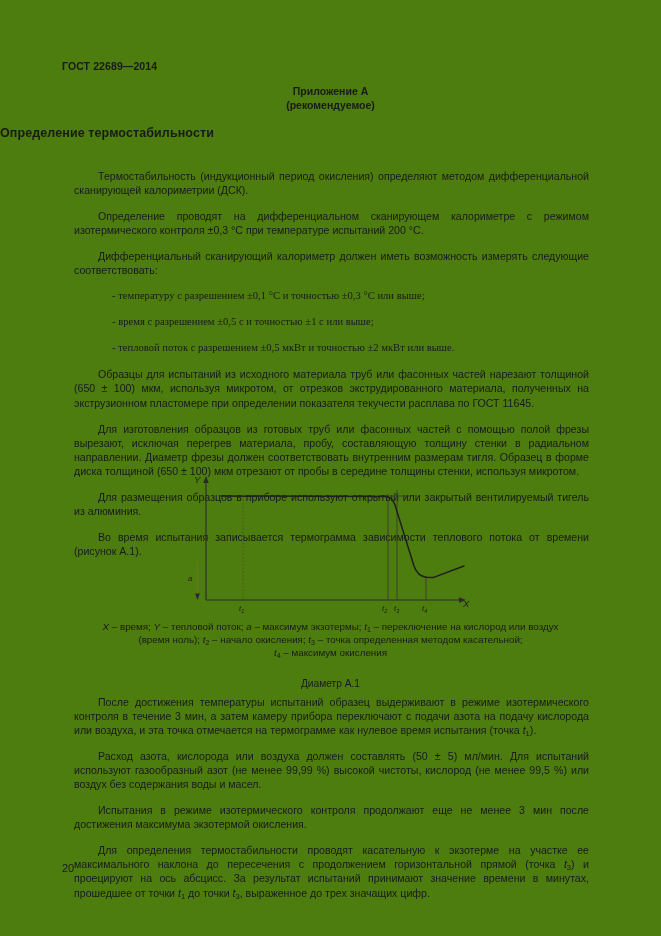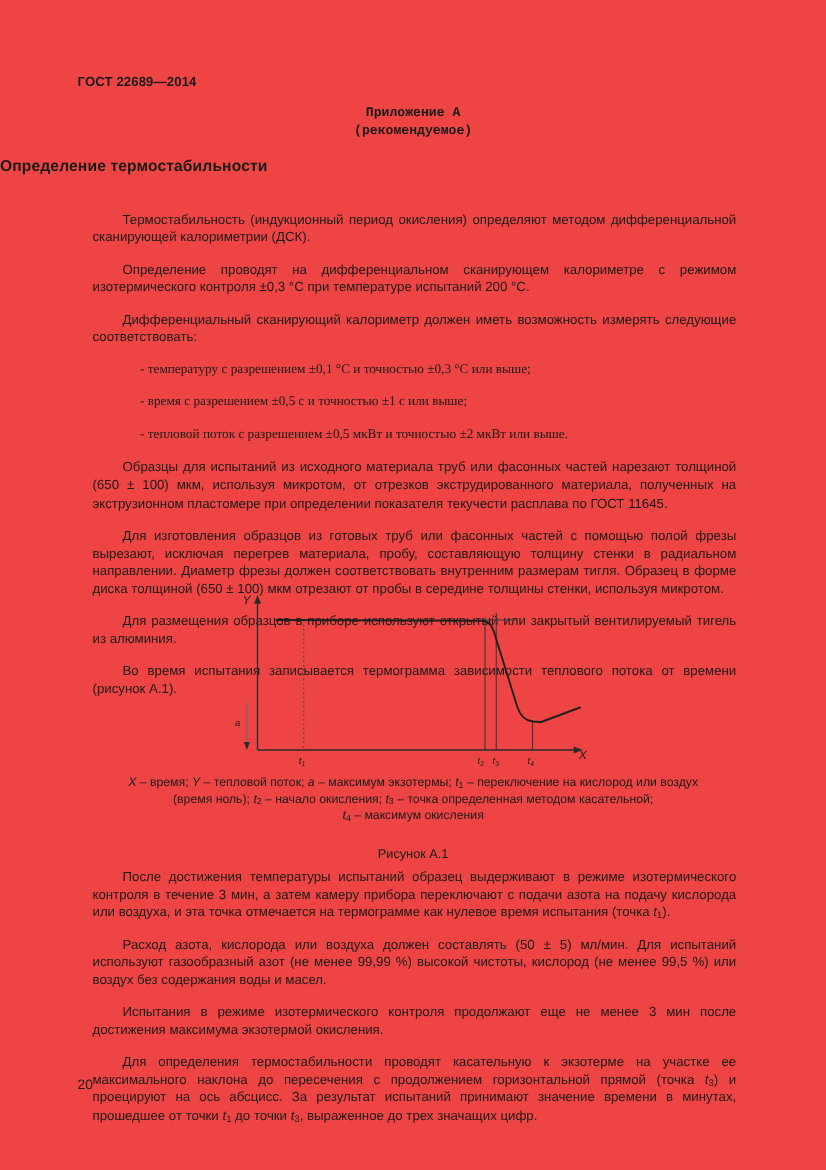--- a/index.html
+++ b/index.html
@@ -8,21 +8,21 @@
     background: #ffffff;
   }
   body {
     font-family: "Liberation Sans", sans-serif;
     color: #1a1a1a;
   }
   .page {
     position: relative;
     width: 661px;
     height: 936px;
-    background: #ef4444;
+    background: #4d7c0f;
     overflow: hidden;
     box-sizing: border-box;
   }
 
   
   .running-head {
     position: absolute;
     left: 62px;
     top: 60px;
     font-size: 10.5px;
@@ -31,21 +31,20 @@
     white-space: nowrap;
   }
 
   
   .annex-block {
     position: absolute;
     left: 0;
     right: 0;
     top: 84px;
     text-align: center;
-    font-family: Liberation Mono, monospace;
   }
   .annex-title {
     font-size: 10.5px;
     font-weight: bold;
     line-height: 14px;
   }
   .annex-sub {
     font-size: 10.5px;
     font-weight: bold;
     line-height: 14px;
@@ -186,21 +185,21 @@
       <text x="213" y="137" font-family="Liberation Sans, sans-serif" font-size="7.6" font-style="italic" fill="#1a1a1a">t<tspan font-size="5.4" dy="1.6">3</tspan></text>
       <text x="241" y="137" font-family="Liberation Sans, sans-serif" font-size="7.6" font-style="italic" fill="#1a1a1a">t<tspan font-size="5.4" dy="1.6">4</tspan></text>
     </svg>
 
     <div class="figure-legend">
         <div><span class="ital">X</span> – время; <span class="ital">Y</span> – тепловой поток; <span class="ital">a</span> – максимум экзотермы; <span class="ital">t</span><sub>1</sub> – переключение на кислород или воздух</div>
         <div>(время ноль); <span class="ital">t</span><sub>2</sub> – начало окисления; <span class="ital">t</span><sub>3</sub> – точка определенная методом касательной;</div>
         <div><span class="ital">t</span><sub>4</sub> – максимум окисления</div>
       </div>
 
-    <div class="figure-number">Рисунок А.1</div>
+    <div class="figure-number">Диаметр А.1</div>
   </div>
 
   <div class="body-text" id="block-2">
       <p>После достижения температуры испытаний образец выдерживают в режиме изотермического контроля  в течение 3 мин, а затем камеру прибора переключают с подачи азота на подачу кислорода или воздуха, и эта точка отмечается на термограмме как нулевое время испытания (точка <span class="ital">t</span><sub>1</sub>).</p>
       <p>Расход азота, кислорода или воздуха должен составлять (50 ± 5) мл/мин. Для испытаний используют газообразный азот (не менее 99,99 %) высокой чистоты, кислород (не менее 99,5 %) или воздух без содержания воды и масел.</p>
       <p>Испытания в режиме изотермического контроля продолжают еще не менее 3 мин после достижения максимума экзотермой окисления.</p>
       <p>Для определения термостабильности проводят касательную к экзотерме на участке ее максимального наклона до пересечения с продолжением горизонтальной прямой (точка <span class="ital">t</span><sub>3</sub>) и проецируют на ось абсцисс. За результат испытаний принимают значение времени в минутах, прошедшее от точки <span class="ital">t</span><sub>1</sub> до точки <span class="ital">t</span><sub>3</sub>, выраженное до трех значащих цифр.</p>
     </div>
 
   <div class="folio">20</div>

